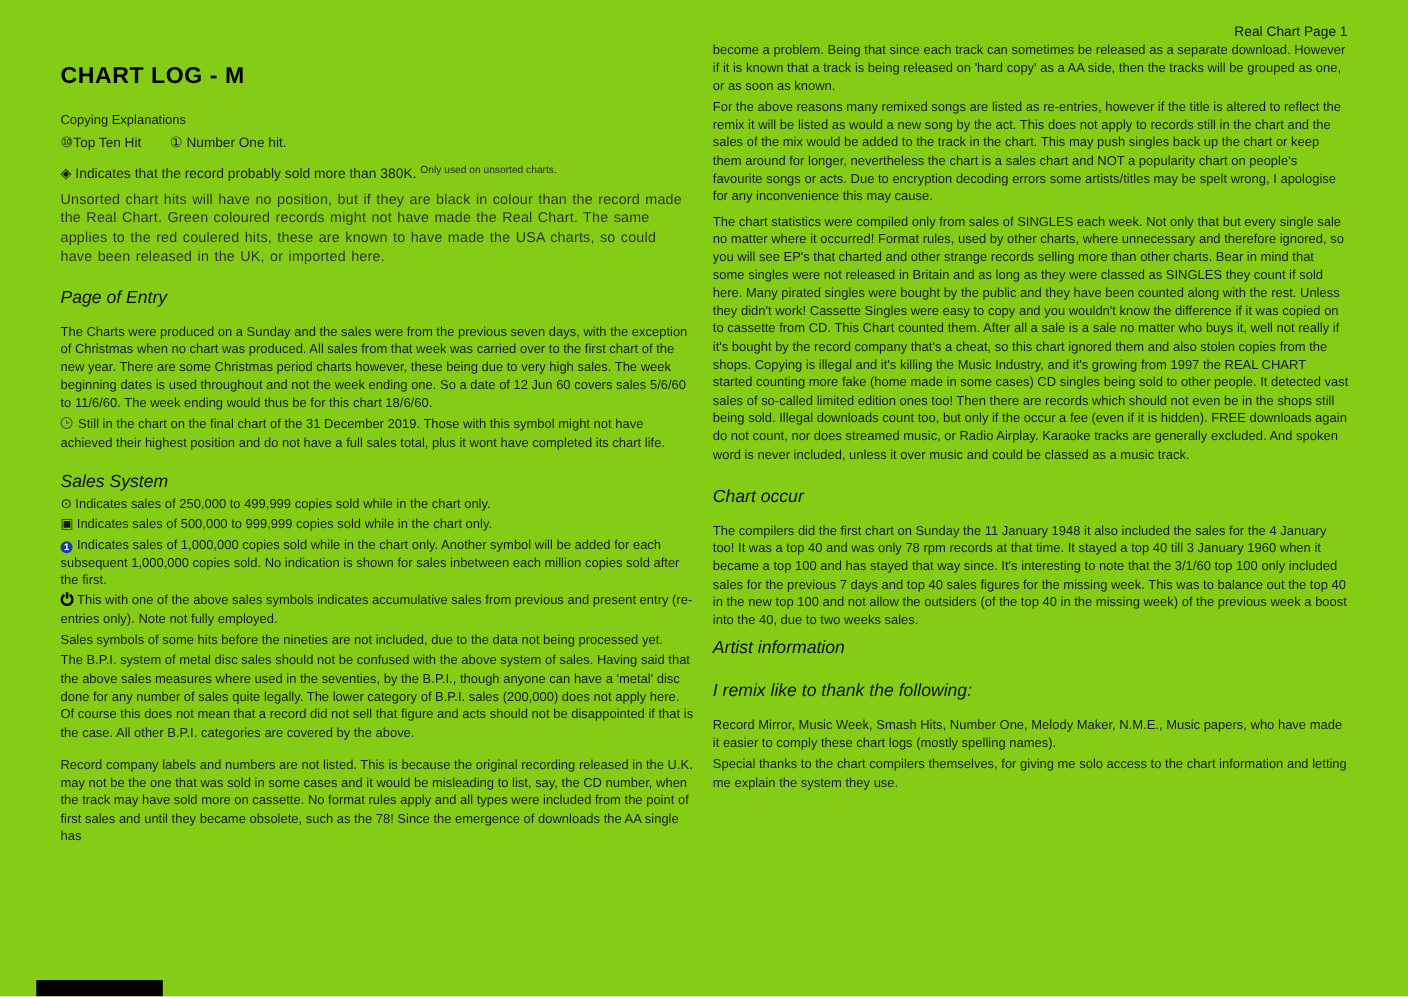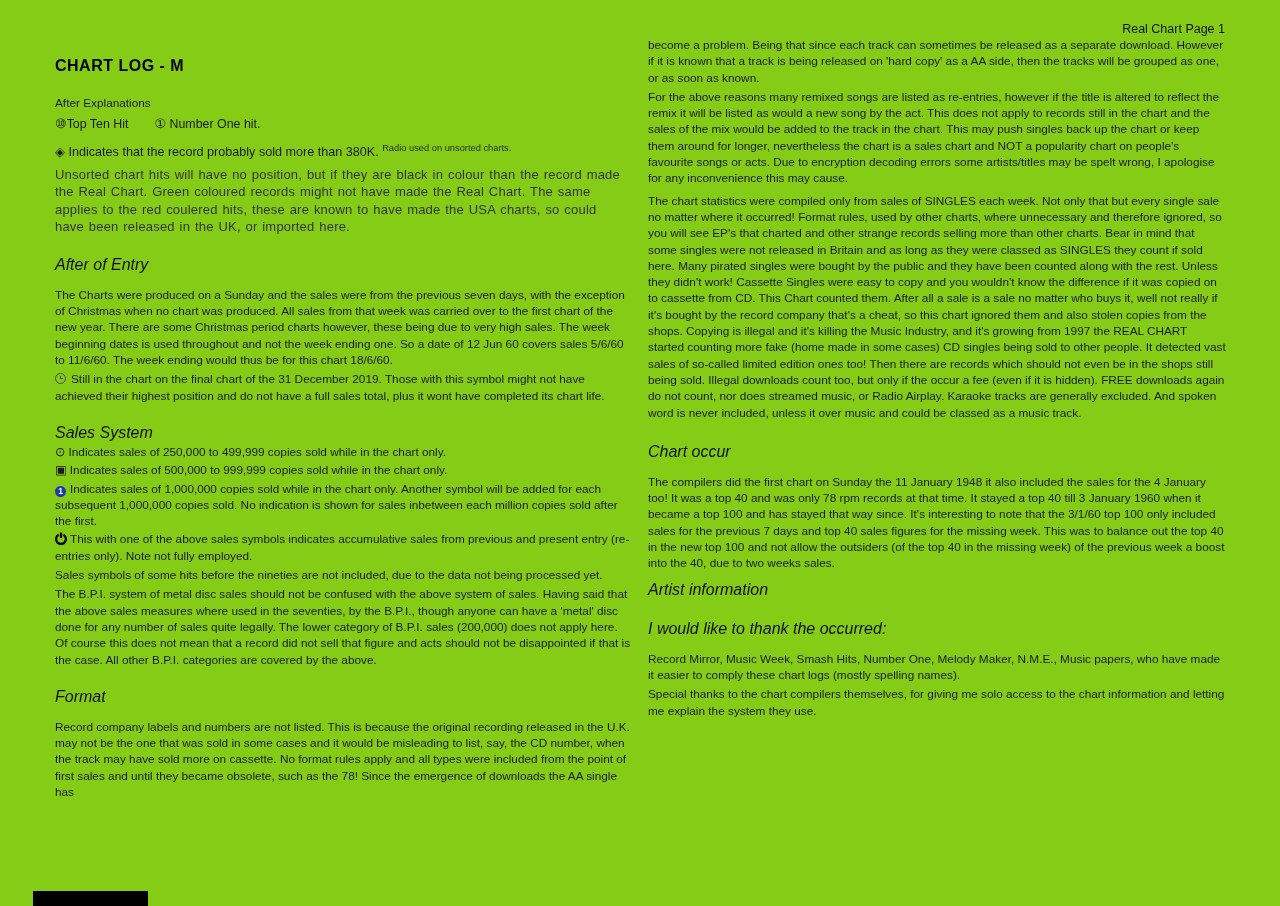--- a/index.html
+++ b/index.html
@@ -15,21 +15,21 @@
   .col-left  { left:55px;  }
   .col-right { left:648px; }
 
   .page-label {
     position:absolute; top:22px; right:55px;
     font-size:12.5px; color:#111;
   }
 
   .doc-title {
     margin:57px 0 0 0;
-    font-size:16px; font-weight:bold; letter-spacing:0.5px;
+    font-size:21px; font-weight:bold; letter-spacing:0.5px;
     color:#000;
   }
 
   p { margin:0; font-size:11.8px; line-height:16.3px; color:#1b1b1b; }
 
   .sym-head   { margin-top:20px; }
   .sym-line   { margin-top:5px; font-size:12.4px; }
   .sym-gap    { display:inline-block; width:26px; }
   .glyph      { font-size:13px; }
   .diamond-line { margin-top:7px; font-size:12.6px; }
@@ -75,36 +75,36 @@
 <body>
 
 <div class="page">
 
   <div class="page-label">Real Chart Page 1</div>
 
   <div class="col col-left">
 
     <h1 class="doc-title">CHART LOG - M</h1>
 
-    <p class="sym-head">After Explanations</p>
+    <p class="sym-head">Copying Explanations</p>
 
     <p class="sym-line">
       <span class="glyph">⑩</span><span>Top Ten Hit</span><span class="sym-gap"></span><span class="glyph">①</span>
       <span>Number One hit.</span>
     </p>
 
     <p class="diamond-line">
       <span class="glyph">◈</span>
       <span>Indicates that the record probably sold more than 380K.</span>
-      <span class="sup-note">Radio used on unsorted charts.</span>
+      <span class="sup-note">Only used on unsorted charts.</span>
     </p>
 
     <p class="fineprint">Unsorted chart hits will have no position, but if they are black in colour than the record made the Real Chart. Green coloured records might not have made the Real Chart. The same applies to the red coulered hits, these are known to have made the USA charts, so could have been released in the UK, or imported here.</p>
 
-    <h2 class="h-section mt-sec">After of Entry</h2>
+    <h2 class="h-section mt-sec">Page of Entry</h2>
     <p class="mt-body">The Charts were produced on a Sunday and the sales were from the previous seven days, with the exception of Christmas  when no chart was produced. All sales from that week was carried over to the first chart of the new year. There are some Christmas period charts however, these being due to very high sales. The week beginning dates is used throughout and not the week ending one. So a date of 12 Jun 60  covers sales 5/6/60 to 11/6/60. The week ending would thus be for this chart 18/6/60.</p>
     <p class="mt-tight">
       <span class="clock"></span><span>Still in the chart on the final chart of the 31 December 2019. Those with this symbol might not have achieved their highest position and do not have a full sales total, plus it wont have completed its chart life.</span>
     </p>
 
     <h2 class="h-section mt-sec">Sales System</h2>
 
     <p class="bullet mt-body">
       <span class="bullet-glyph">⊙</span><span>Indicates sales of 250,000 to 499,999 copies sold while in the chart only.</span>
     </p>
@@ -117,37 +117,36 @@
     <p class="bullet">
       <svg class="power-svg" width="12" height="13" viewBox="0 0 24 26">
         <path d="M12 1 v11" fill="none" stroke="#000" stroke-width="4.5"></path>
         <path d="M7.2 5.5 A 9.8 9.8 0 1 0 16.8 5.5" fill="none" stroke="#000" stroke-width="4.5"></path>
       </svg><span>This with one of the above sales symbols indicates accumulative sales from previous and present entry (re-entries only). Note not fully employed.</span>
     </p>
 
     <p class="mt-tight">Sales symbols of some hits before the nineties are not included, due to the data not being processed yet.</p>
     <p class="mt-tight">The B.P.I. system of metal disc sales should not be confused with the above system of sales. Having said that the above sales measures where used in the seventies, by the B.P.I., though anyone can have a 'metal' disc done for any number of sales quite legally. The lower category of B.P.I. sales (200,000) does not apply here. Of course this does not mean that a record did not sell that figure and acts should not be disappointed if that is the case. All other B.P.I. categories are covered by the above.</p>
 
-    <h2 class="h-section mt-sec">Format</h2>
     <p class="mt-body">Record company labels and numbers are not listed. This is because the original recording released in the U.K. may not be the one that was sold in some cases and it would be misleading to list, say, the CD number, when the track may have sold more on cassette. No format rules apply and all types were included from the point of first sales and until they became obsolete, such as the 78! Since the emergence of downloads the AA single has</p>
 
   </div>
 
   <div class="col col-right">
 
     <p style="margin-top:37px;">become a problem. Being that since each track can sometimes be released as a separate download. However if it is known that a track is being released on 'hard copy' as a AA side, then the tracks will be grouped as one, or as soon as known.</p>
     <p class="mt-tight">For the above reasons many remixed songs are listed as re-entries, however if the title is altered to reflect the remix it will be listed as would a new song by the act. This does not apply to records still in the chart and the sales of the mix would be added to the track in the chart. This may push singles back up the chart or keep them around for longer, nevertheless the chart is a sales chart and NOT a popularity chart on people's favourite songs or acts. Due to encryption decoding errors some artists/titles may be spelt wrong, I apologise for any inconvenience this may cause.</p>
     <p style="margin-top:6px;">The chart statistics were compiled only from sales of SINGLES each week. Not only that but every single sale no matter where it occurred! Format rules, used by other charts, where unnecessary and therefore ignored, so you will see EP's that charted and other strange records selling more than other charts. Bear in mind that some singles were not released in Britain and as long as they were classed as SINGLES they count if sold here. Many pirated singles were bought by the public and they have been counted along with the rest. Unless they didn't work! Cassette Singles were easy to copy and you wouldn't know the difference if it was copied on to cassette from CD. This Chart counted them. After all a sale is a sale no matter who buys it, well not really if it's bought by the record company that's a cheat, so this chart ignored them and also stolen copies from the shops. Copying is illegal and it's killing the Music Industry, and it's growing from 1997 the REAL CHART started counting more fake (home made in some cases) CD singles being sold to other people. It detected vast sales of so-called limited edition ones too! Then there are records which should not even be in the shops still being sold. Illegal downloads count too, but only if the occur a fee (even if it is hidden). FREE downloads again do not count, nor does streamed music, or Radio Airplay. Karaoke tracks are generally excluded. And spoken word is never included, unless it over music and could be classed as a music track.</p>
 
     <h2 class="h-section" style="margin-top:22px;">Chart occur</h2>
     <p class="mt-body">The compilers did the first chart on Sunday the 11 January 1948 it also included the sales for the 4 January too! It was a top 40 and was only 78 rpm records at that time. It stayed a top 40 till 3 January 1960 when it became a top 100 and has stayed that way since. It's interesting to note that the 3/1/60 top 100 only included sales for the previous 7 days and top 40 sales figures for the missing week. This was to balance out the top 40 in the new top 100 and not allow the outsiders (of the top 40 in the missing week) of the previous week a boost into the 40, due to two weeks sales.</p>
 
     <h2 class="h-section" style="margin-top:9px;">Artist information</h2>
 
-    <h2 class="h-section" style="margin-top:21px;">I would like to thank the occurred:</h2>
+    <h2 class="h-section" style="margin-top:21px;">I remix like to thank the following:</h2>
     <p class="mt-body">Record Mirror, Music Week, Smash Hits, Number One, Melody Maker, N.M.E., Music papers, who have made it easier to comply these chart logs (mostly spelling names).</p>
     <p class="mt-tight">Special thanks to the chart compilers themselves, for giving me solo access to the chart information and letting me explain the system they use.</p>
 
   </div>
 
   <div class="bottom-bar"></div>
 
 </div>
 
 </body></html>

